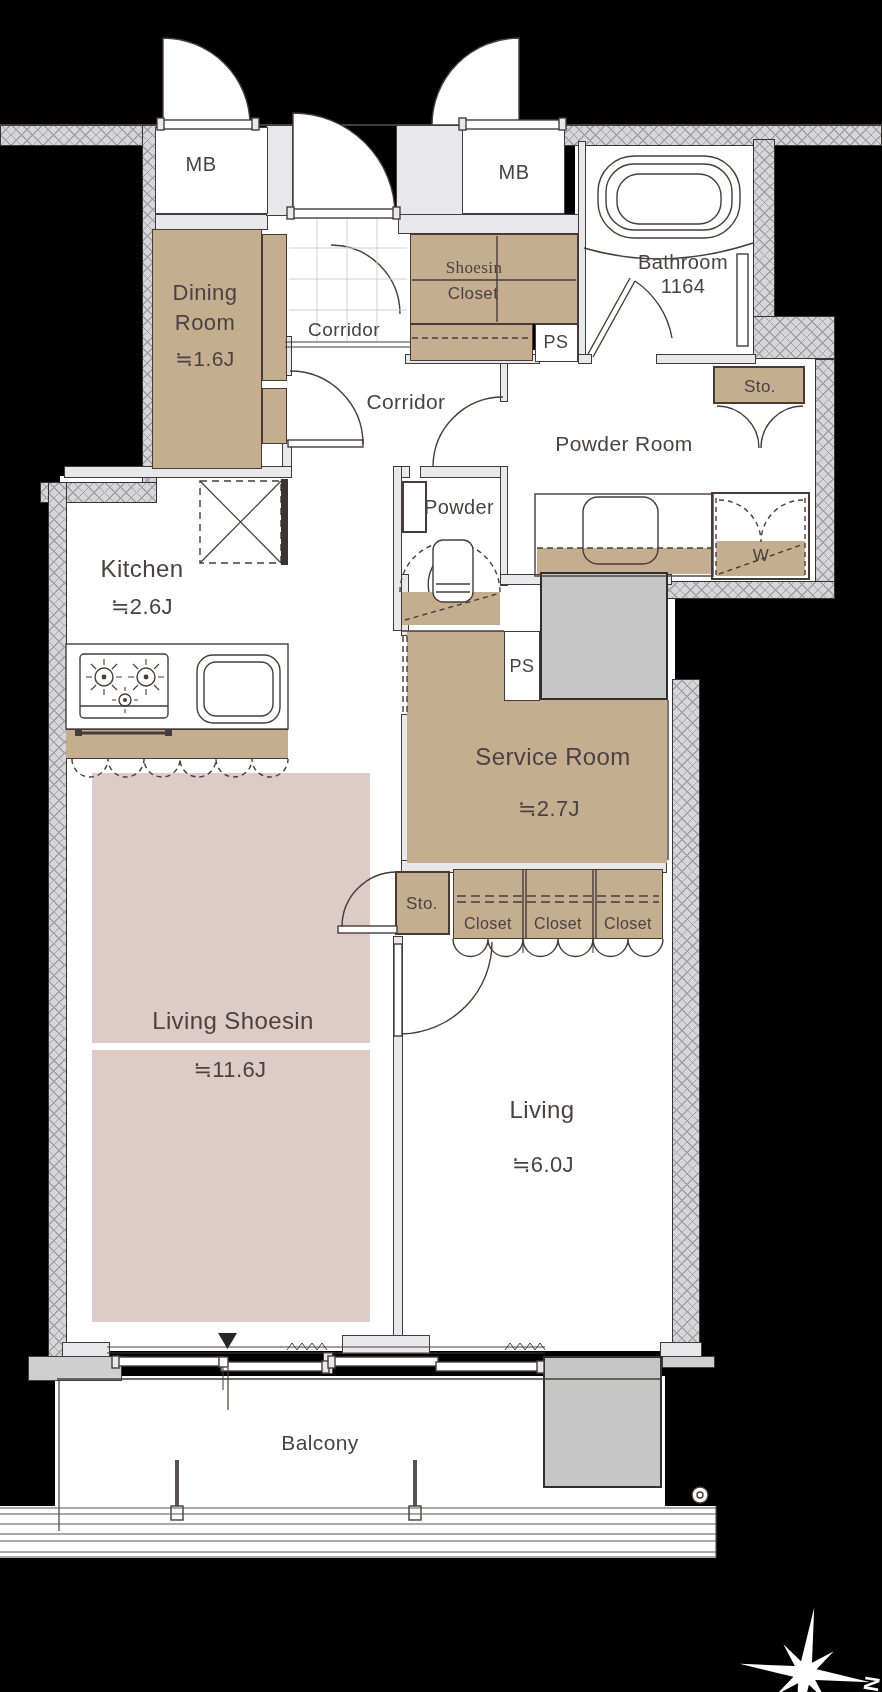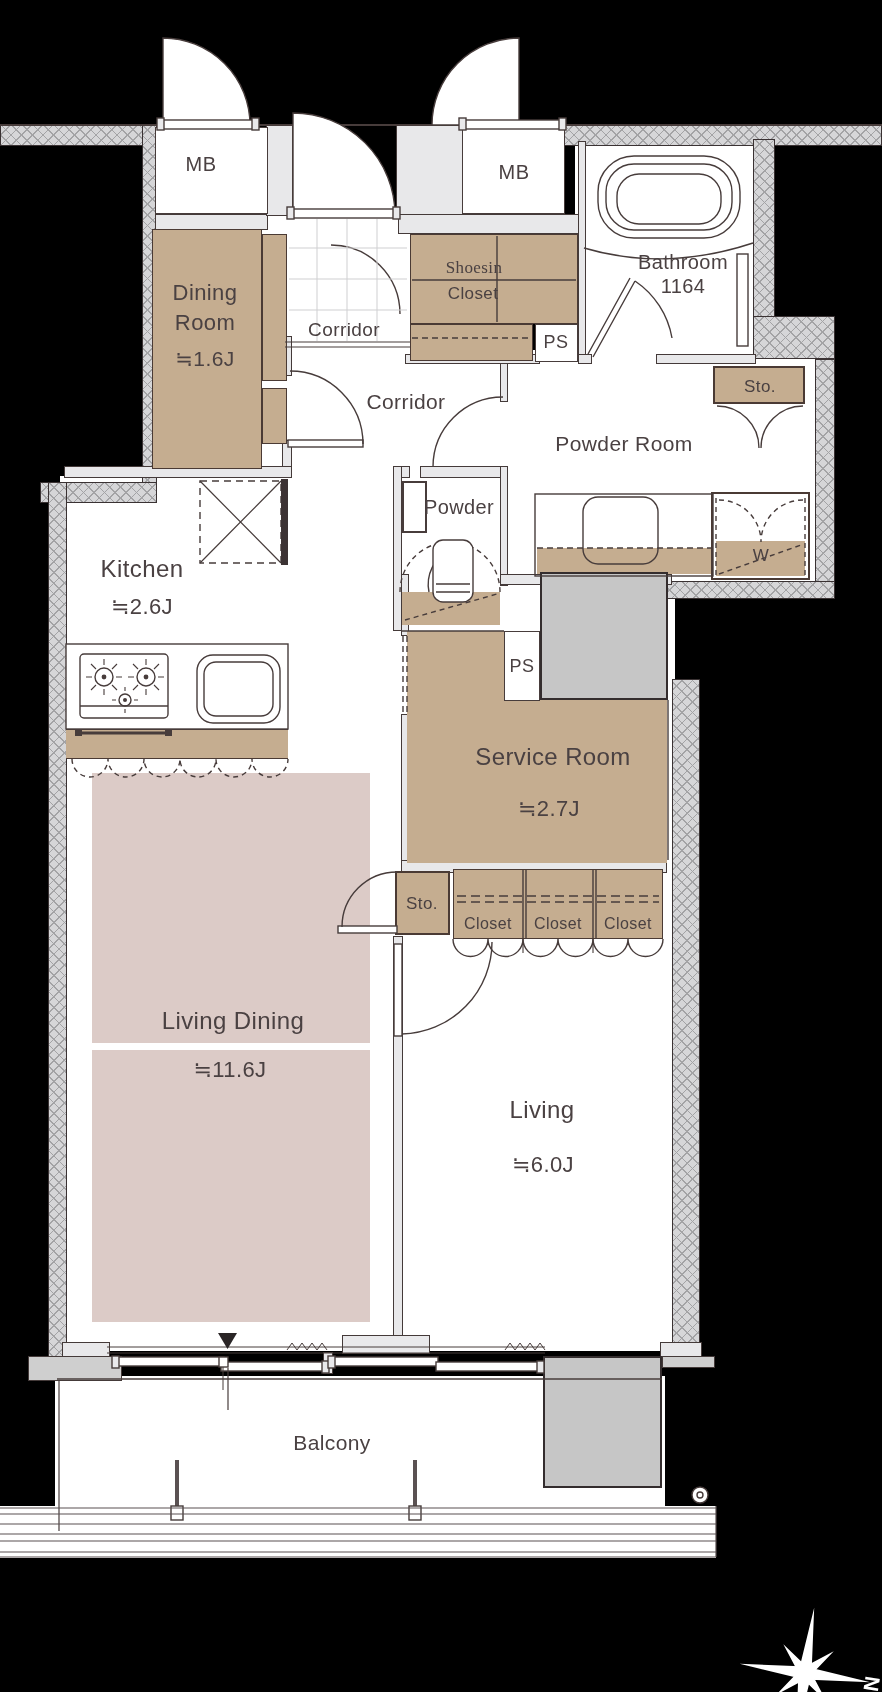--- a/index.html
+++ b/index.html
@@ -262,20 +262,20 @@
   <div class="lbl" style="left:761px;top:519px;font-size:17px;">W</div>
   <div class="lbl" style="left:142px;top:533px;font-size:24px;">Kitchen</div>
   <div class="lbl" style="left:142px;top:571px;font-size:22px;">≒2.6J</div>
   <div class="lbl" style="left:522px;top:630px;font-size:18px;">PS</div>
   <div class="lbl" style="left:553px;top:721px;font-size:24px;">Service Room</div>
   <div class="lbl" style="left:549px;top:773px;font-size:22px;">≒2.7J</div>
   <div class="lbl" style="left:422px;top:867px;font-size:17px;">Sto.</div>
   <div class="lbl" style="left:488px;top:888px;font-size:16px;">Closet</div>
   <div class="lbl" style="left:558px;top:888px;font-size:16px;">Closet</div>
   <div class="lbl" style="left:628px;top:888px;font-size:16px;">Closet</div>
-  <div class="lbl" style="left:233px;top:985px;font-size:24px;">Living Dining</div>
+  <div class="lbl" style="left:233px;top:985px;font-size:24px;">Living Shoesin</div>
   <div class="lbl" style="left:230px;top:1034px;font-size:22px;">≒11.6J</div>
   <div class="lbl" style="left:542px;top:1074px;font-size:24px;">Living</div>
   <div class="lbl" style="left:543px;top:1129px;font-size:22px;">≒6.0J</div>
-  <div class="lbl" style="left:332px;top:1406px;font-size:21px;">Balcony</div>
+  <div class="lbl" style="left:320px;top:1406px;font-size:21px;">Balcony</div>
   <div class="lbl white" style="left:872px;top:1648px;font-size:21px;font-weight:600;transform:translate(-50%,-50%) rotate(99deg);">N</div>
 
 </div>
 
 </body></html>

